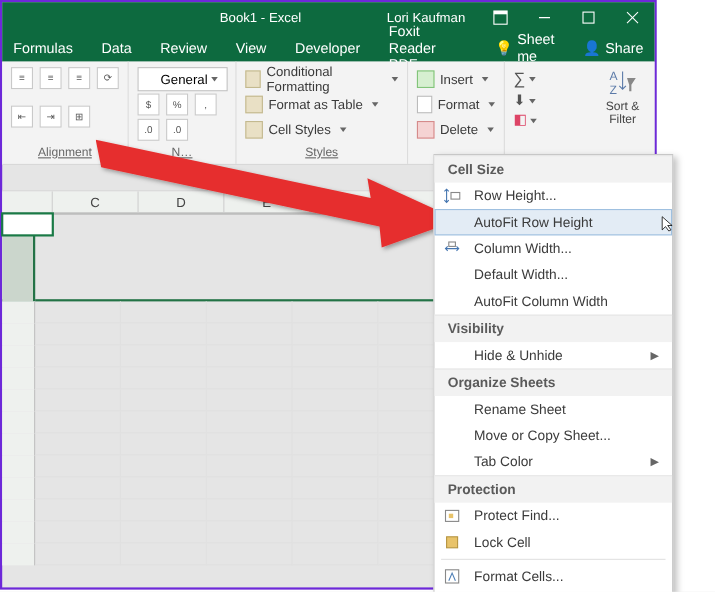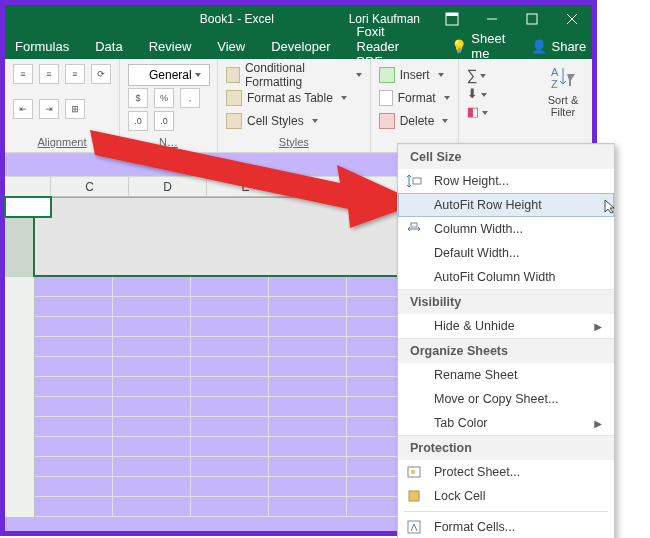--- a/index.html
+++ b/index.html
@@ -1,17 +1,17 @@
 <!DOCTYPE html>
 <html><head>
 <meta charset="utf-8">
 <style>
   * { box-sizing: border-box; margin: 0; padding: 0; font-family: "Segoe UI", Arial, sans-serif; }
   body { width: 650px; height: 538px; background: #fff; overflow: hidden; position: relative; }
-  .frame { width: 597px; height: 536px; border: 5px solid #6d28d9; position: relative; background: #c4b5fd; }
+  .frame { width: 597px; height: 536px; border: 2px solid #6d28d9; position: relative; background: #e5e5e5; }
 
   
   .titlebar { height: 28px; background: #0d6a3f; display: flex; align-items: center; color: #fff; font-size: 12px; }
   .titlebar .title { flex: 1; text-align: center; }
   .titlebar .user { margin-right: 12px; }
   .titlebar .winbtn { width: 40px; height: 28px; display: flex; align-items: center; justify-content: center; color:#fff; }
   .titlebar .winbtn.close { background: transparent; }
 
   
   .tabs { height: 26px; background: #0d6a3f; display: flex; align-items: center; padding: 0 10px; color: #fff; font-size: 13px; gap: 26px; }
@@ -402,21 +402,21 @@
     <div class="mitem">
         <span>Tab Color</span>
         <span class="arrow">▶</span>
       </div>
     <div class="mhead">Protection</div>
     <div class="mitem">
         <svg class="micon" viewBox="0 0 16 16">
           <rect x="2" y="3" width="12" height="10" fill="#fff" stroke="#888"></rect>
           <rect x="5" y="6" width="4" height="4" fill="#e8c36a"></rect>
         </svg>
-        <span>Protect Sheet...</span>
+        <span>Protect Find...</span>
       </div>
     <div class="mitem">
         <svg class="micon" viewBox="0 0 16 16">
           <rect x="3" y="3" width="10" height="10" fill="#e8c36a" stroke="#b59440"></rect>
         </svg>
         <span>Lock Cell</span>
       </div>
     <div class="sep"></div>
     <div class="mitem">
         <svg class="micon" viewBox="0 0 16 16">

